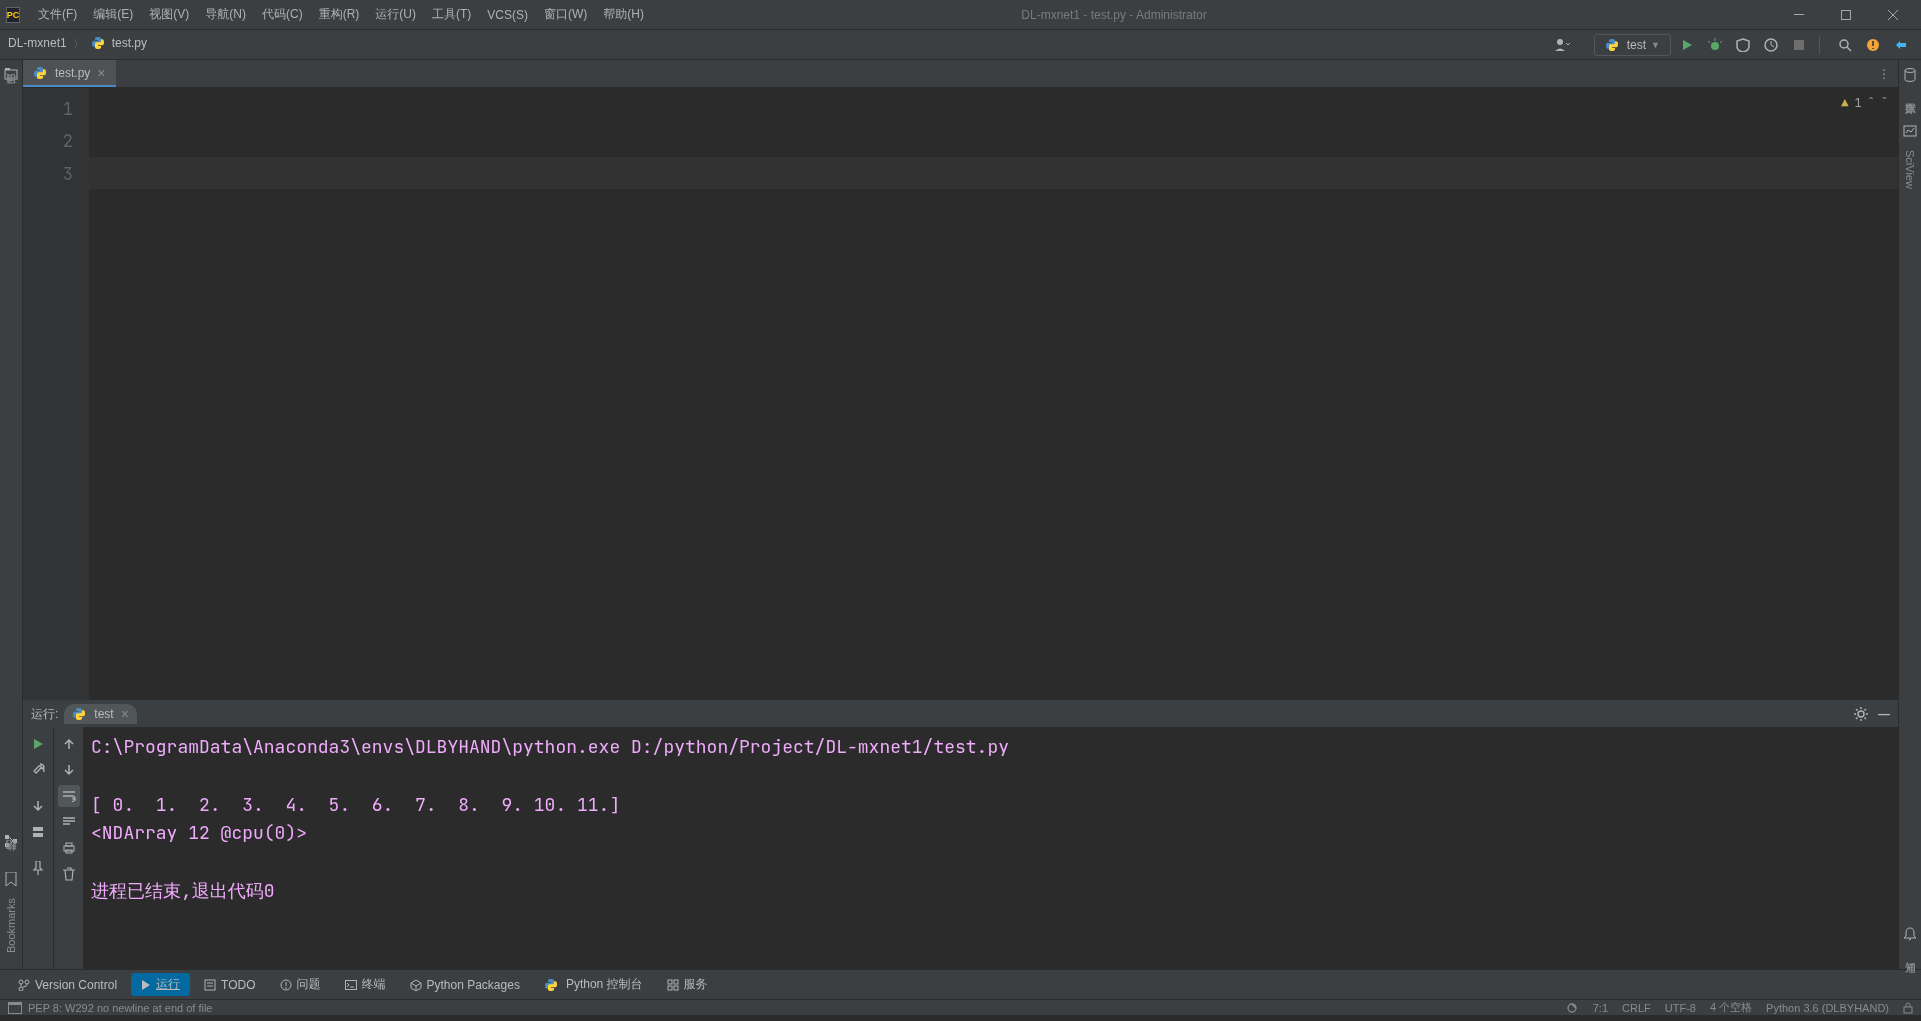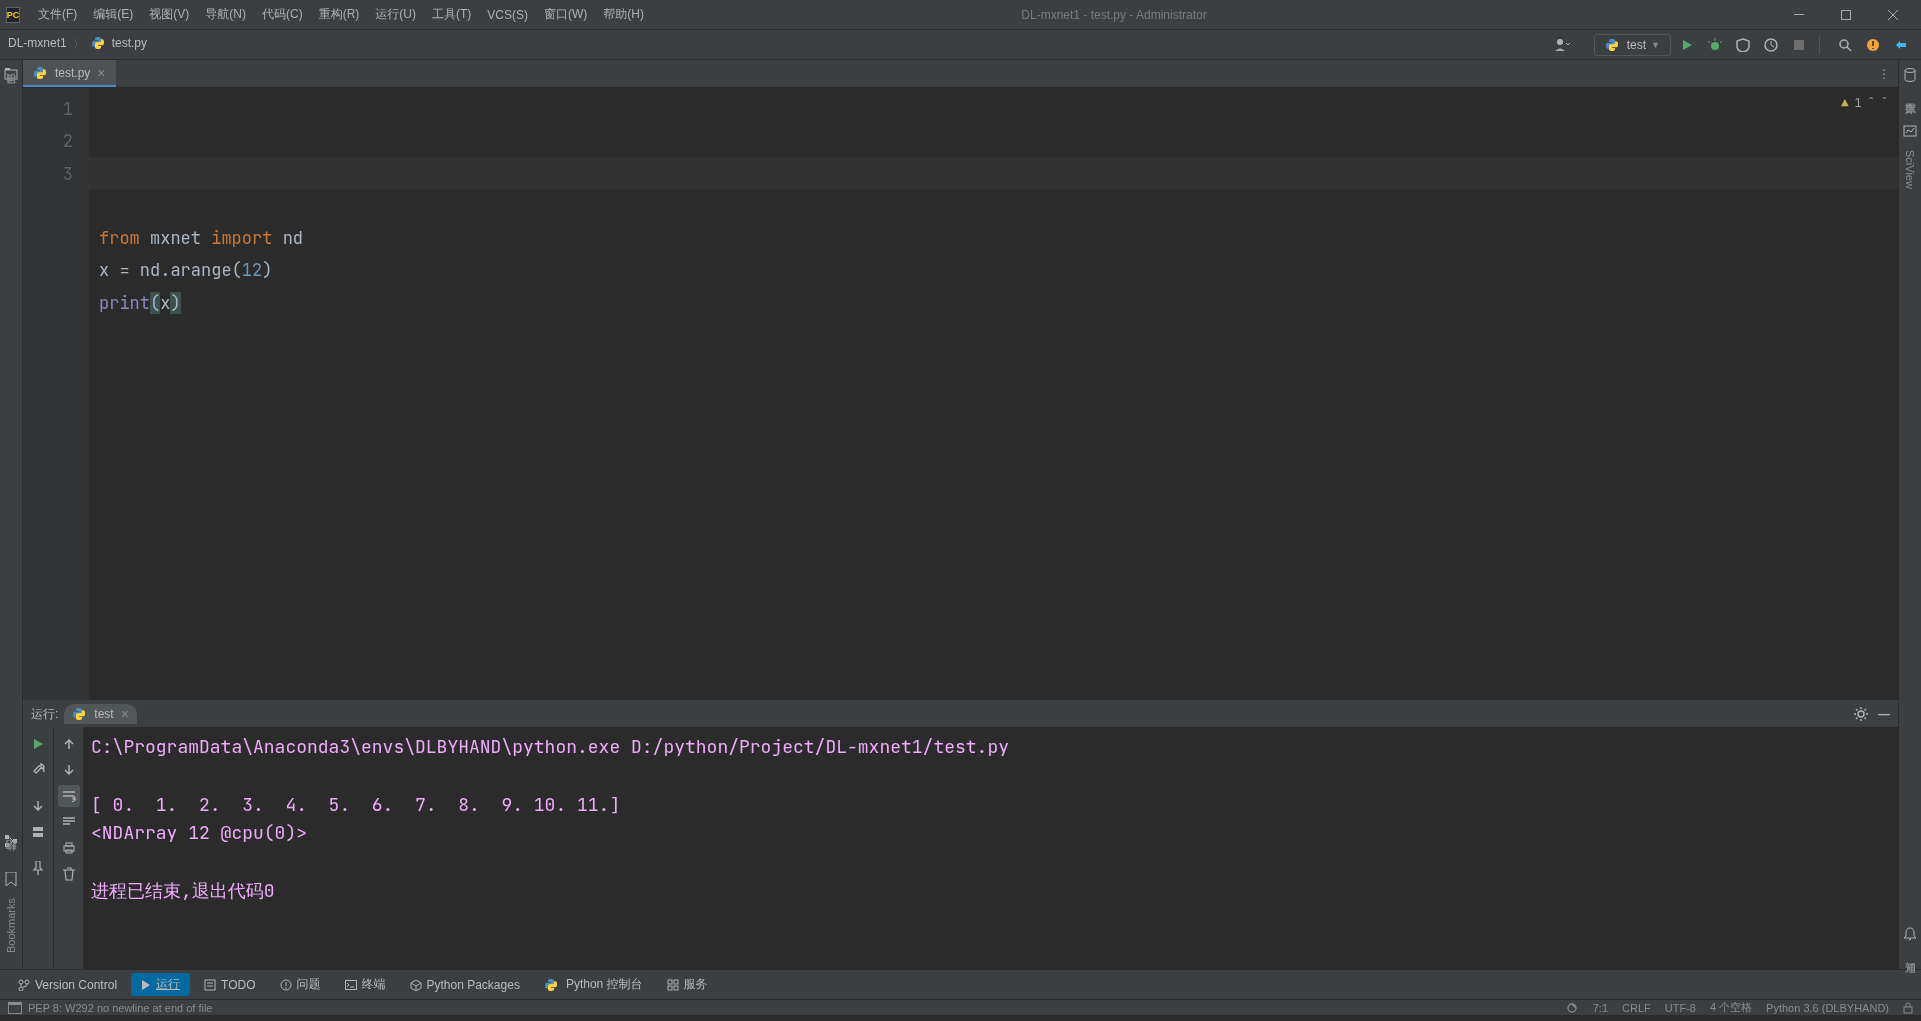--- a/index.html
+++ b/index.html
@@ -468,23 +468,20 @@
           <div>3</div>
         </div>
       <div class="code-content">
         <div class="current-line-bg"></div>
         <div class="inspection-badge">
           <span class="warn-tri">▲</span>
           <span>1</span>
           <span style="color:#888;">ˆ</span>
           <span style="color:#888;">ˇ</span>
         </div>
-        <div class="code-inner"><span class="kw-orange">from</span> <span>mxnet</span> <span class="kw-orange">import</span> <span>nd</span>
-<span>x</span> <span>= nd.arange(</span><span class="kw-num">12</span><span>)</span>
-<span class="kw-builtin">print</span><span class="hl-bracket">(</span><span>x</span><span class="hl-bracket">)</span></div>
       </div>
     </div>
 
     <div class="run-panel">
       <div class="run-header">
         <span class="run-header-title">运行:</span>
         <div class="run-header-tab">
           <span class="py-icon-small">
             <svg width="12" height="12" viewBox="0 0 16 16">
                 <path fill="#4b8bbe" d="M8 0C4 0 4 2 4 2v2h4v1H2s-2 0-2 4 2 4 2 4h2v-2s0-2 2-2h4s2 0 2-2V2s0-2-4-2z"></path>

